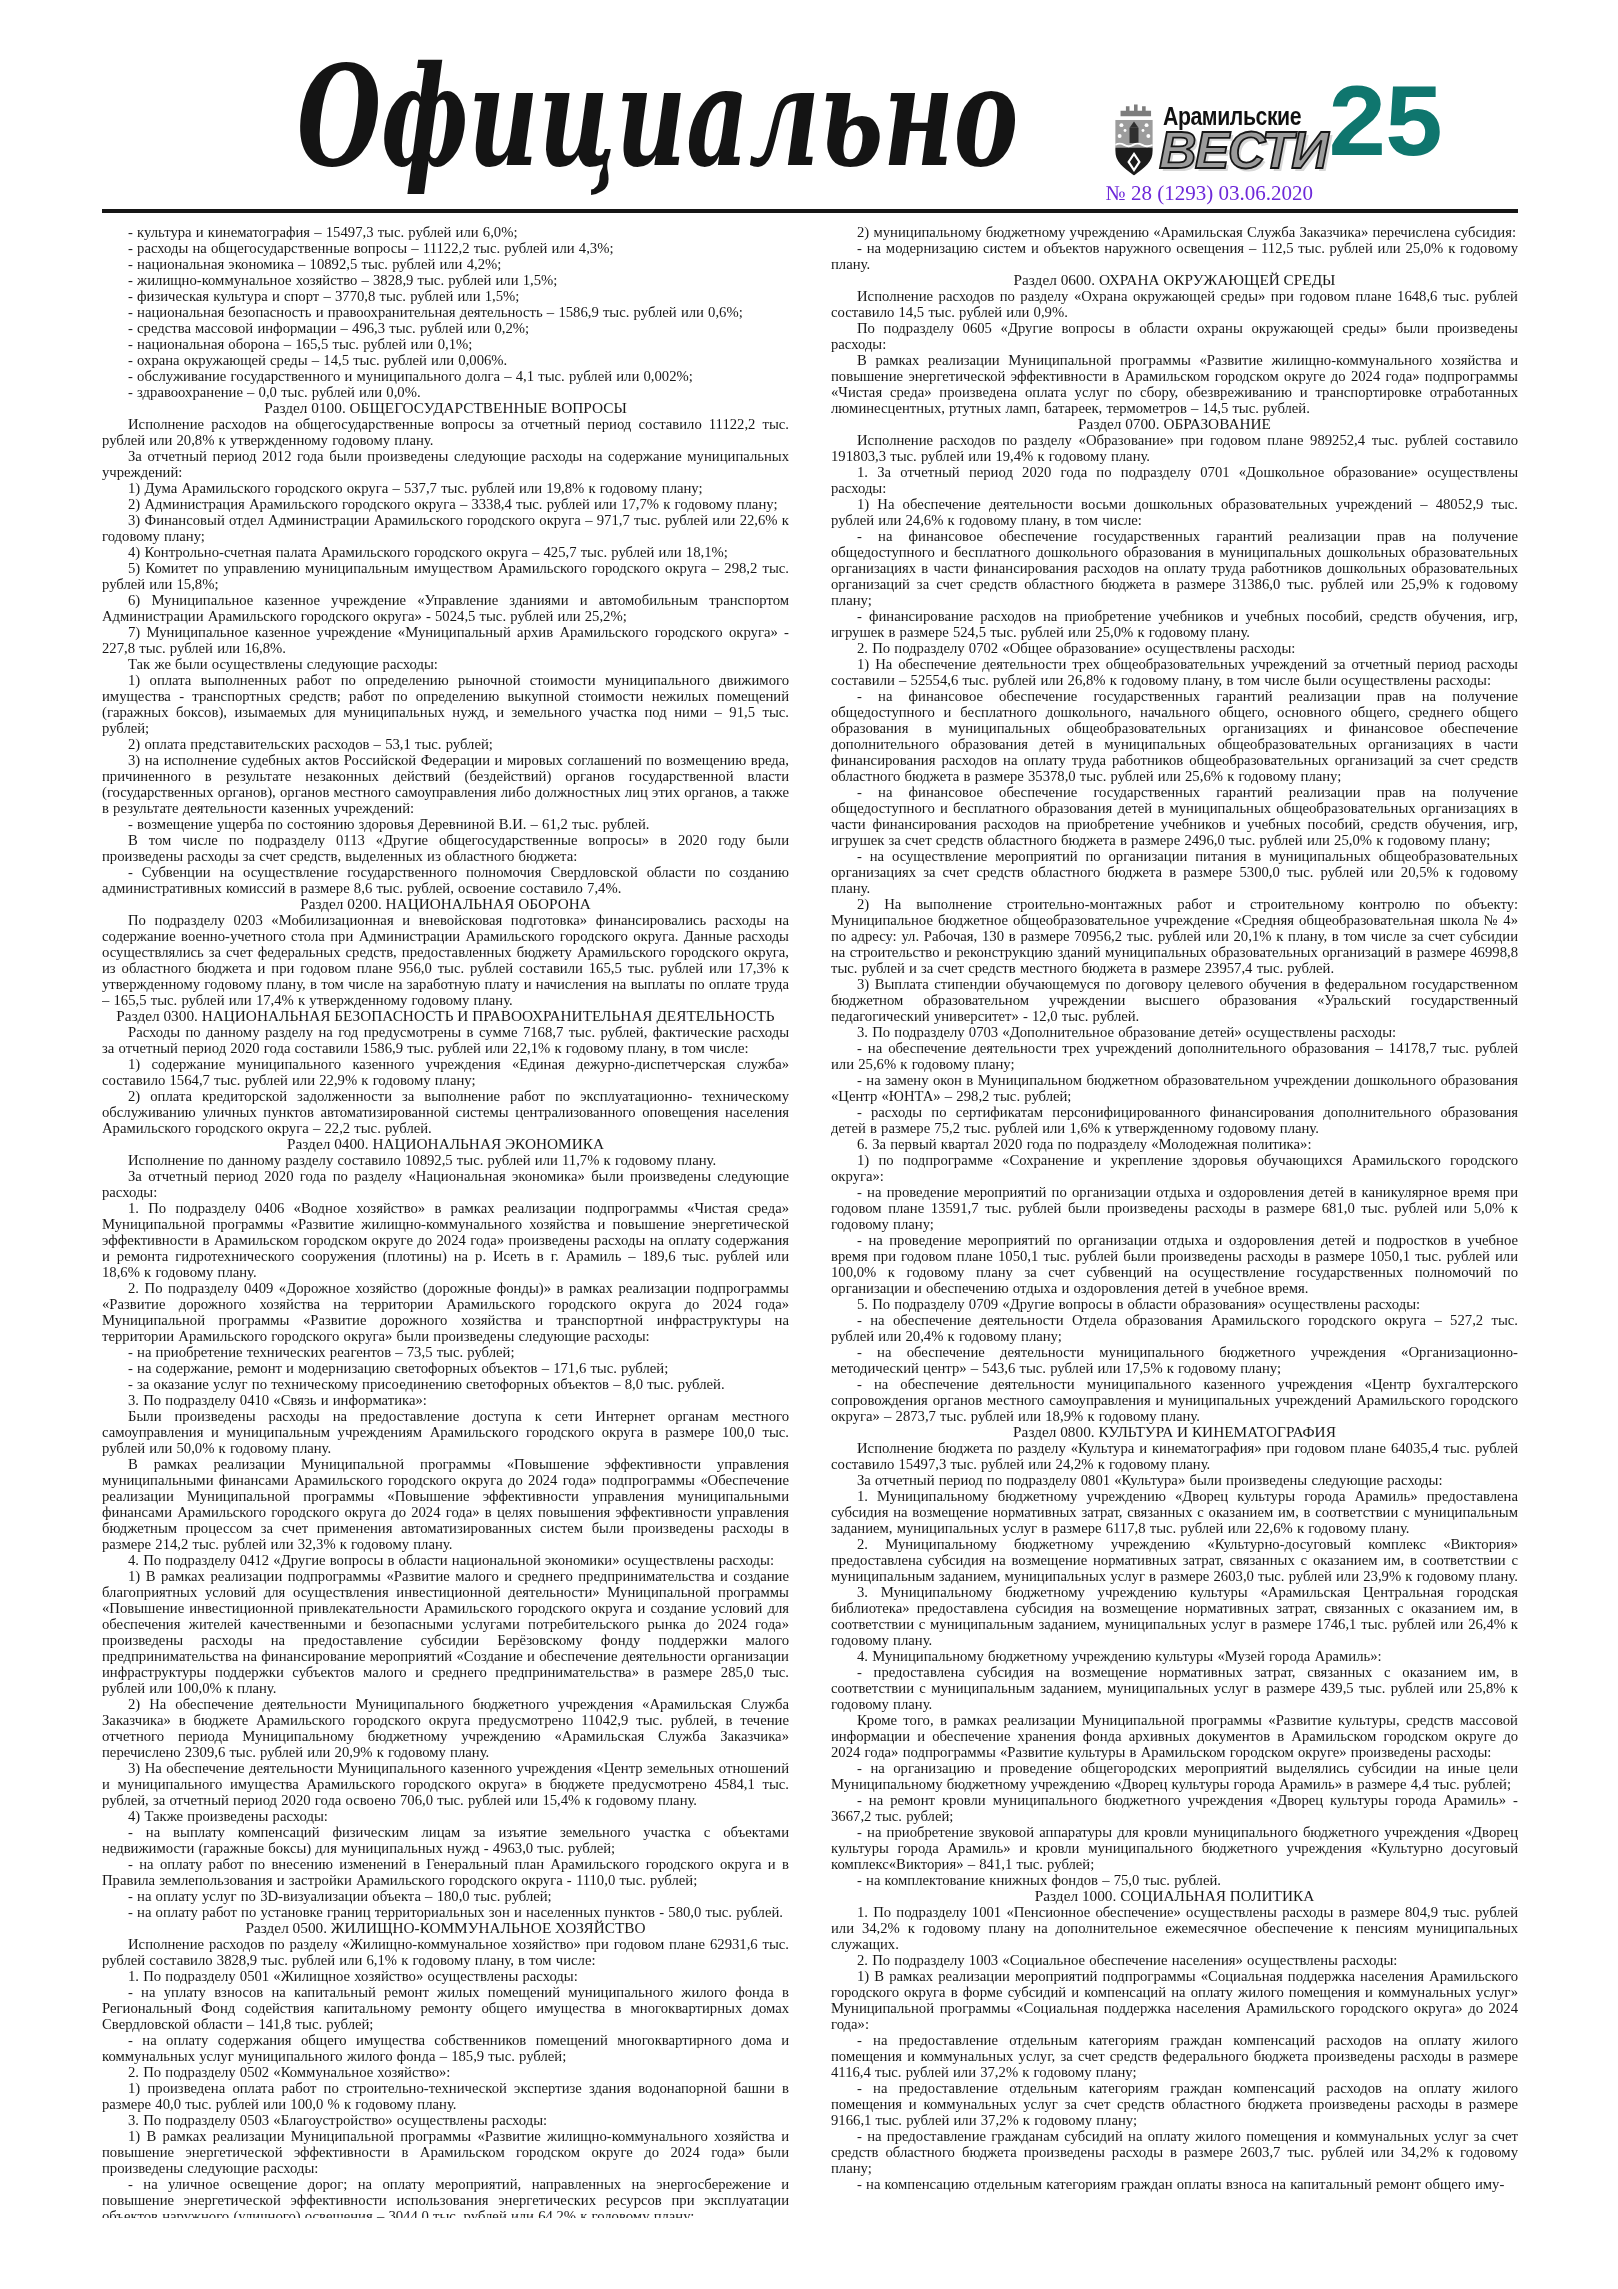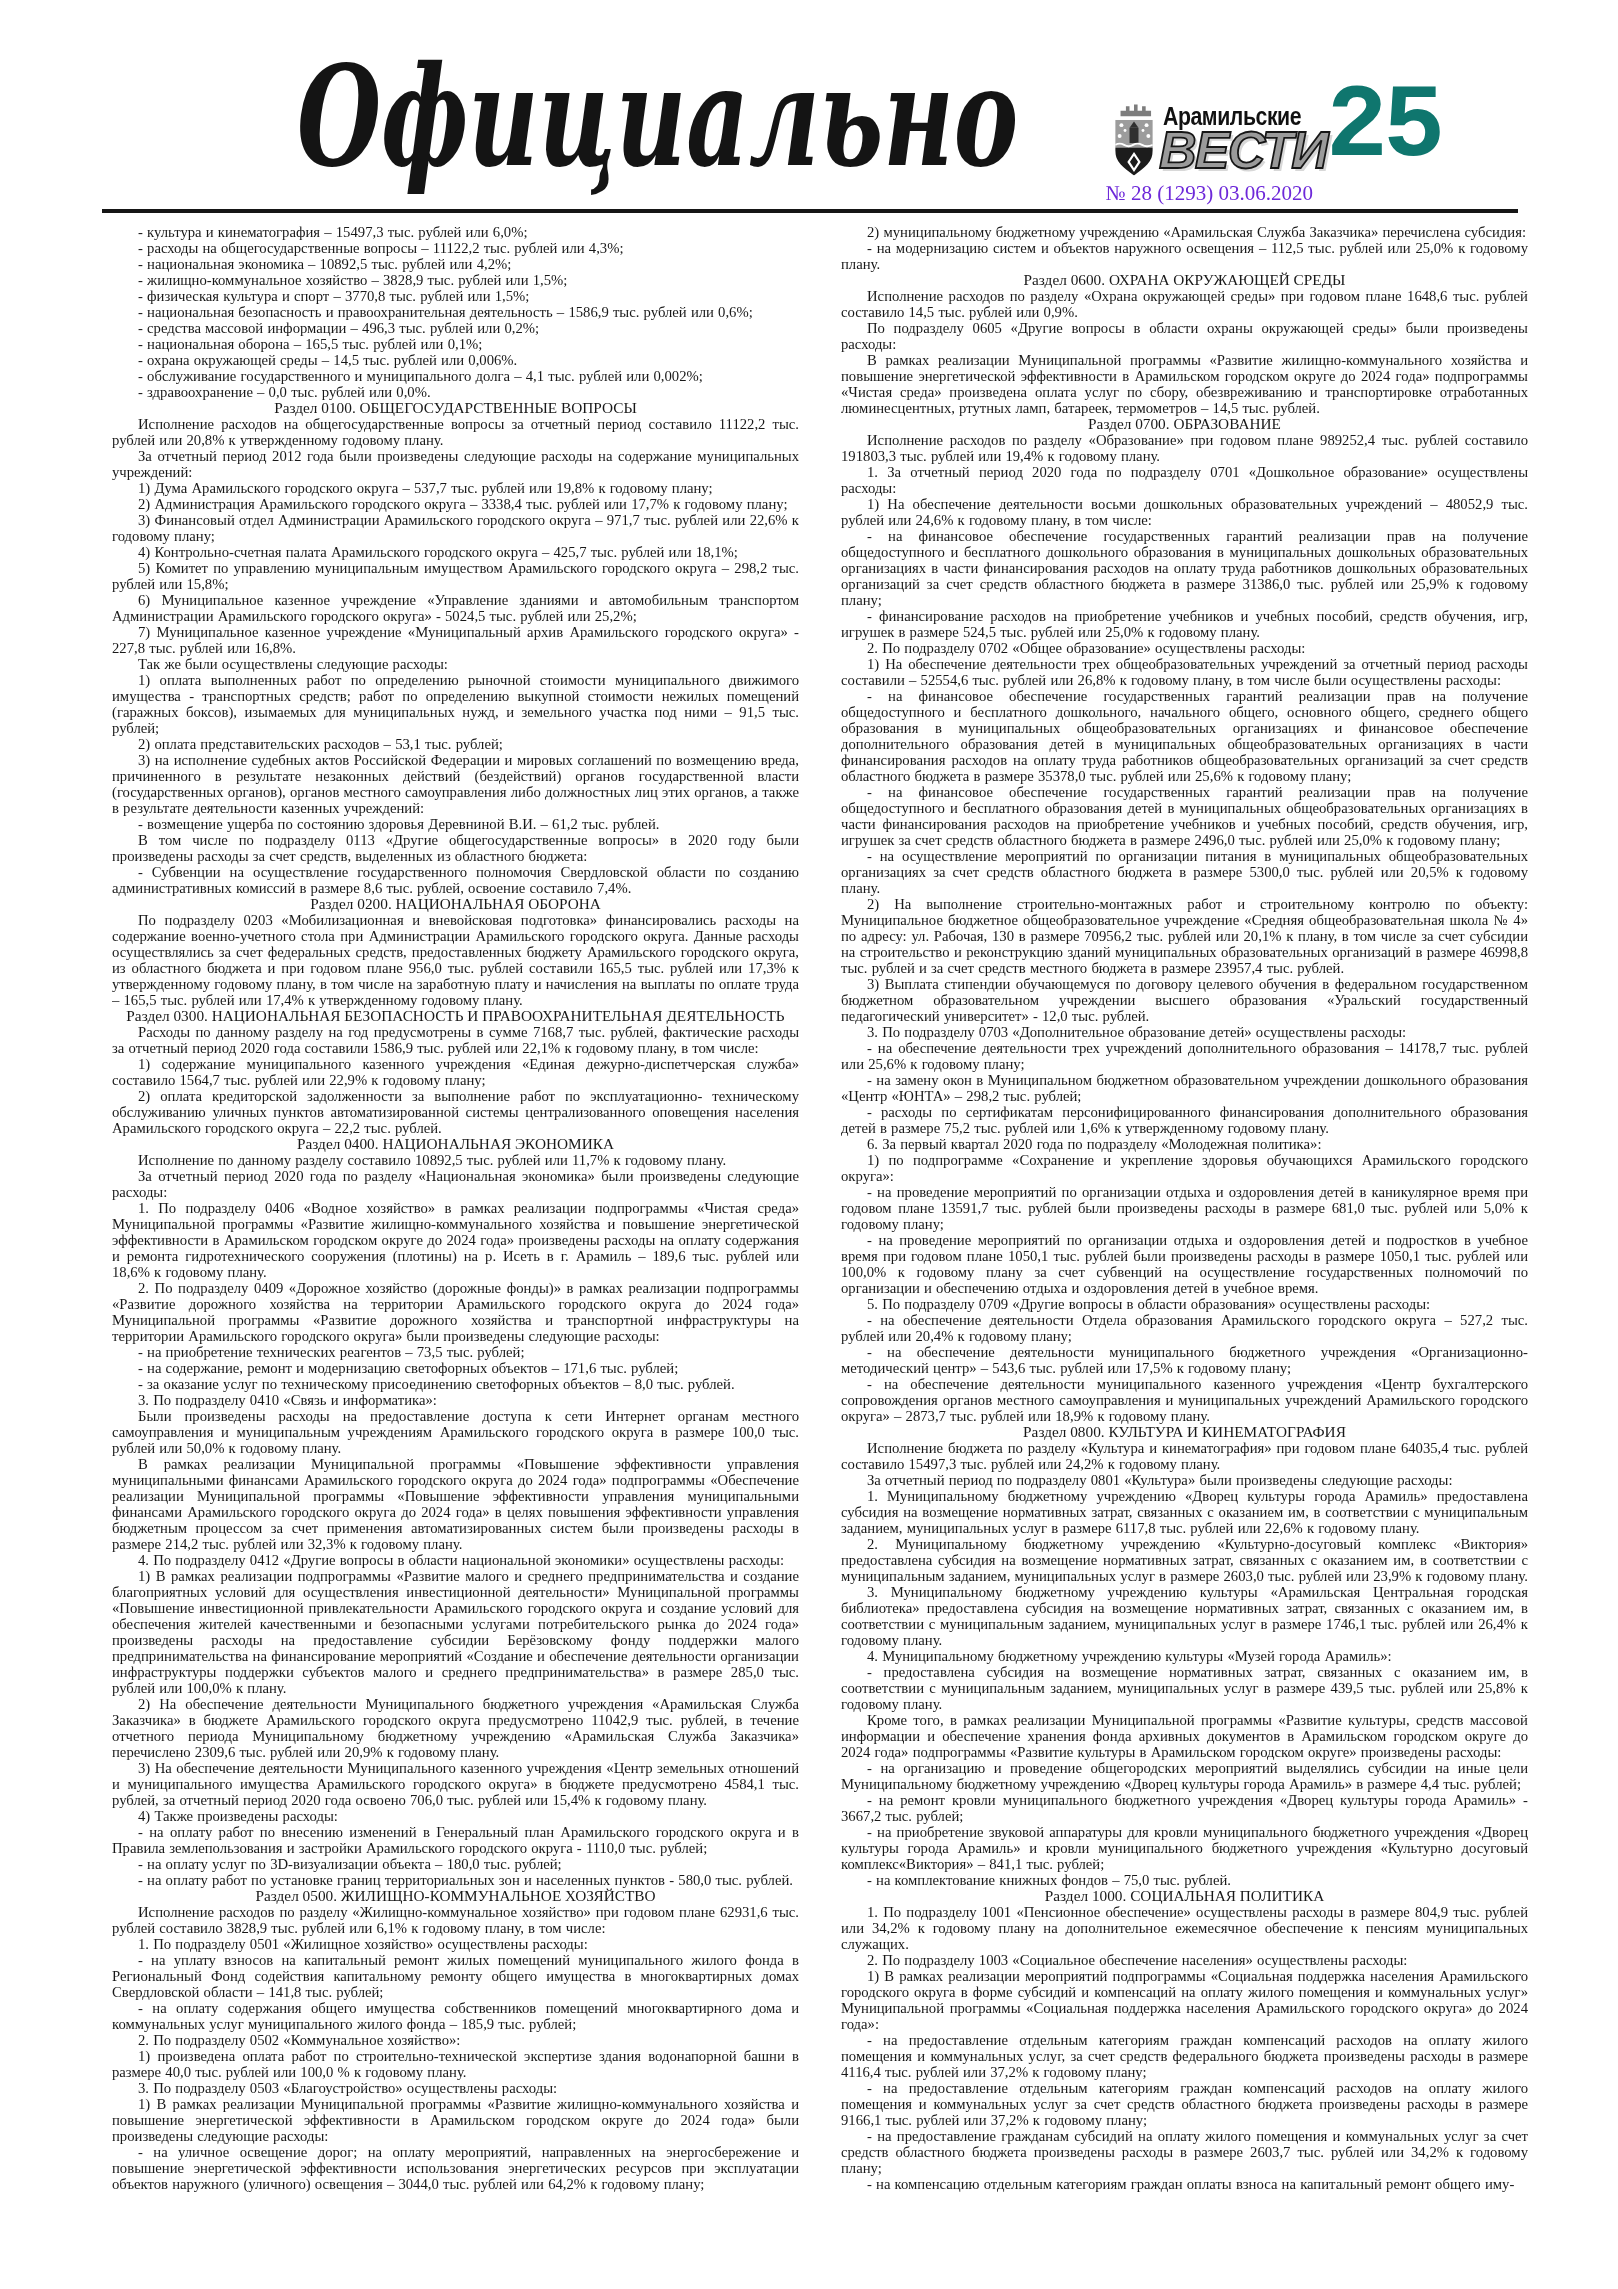--- a/index.html
+++ b/index.html
@@ -17,21 +17,21 @@
   .brand-bottom{position:absolute;left:55px;top:35px;font-family:"Liberation Sans",sans-serif;
        font-weight:bold;font-style:italic;font-size:52px;line-height:1;color:#9a9a9a;
        -webkit-text-stroke:1.8px #161616;text-shadow:2.8px 2.8px 0 #d8d8d8;letter-spacing:-1.8px;
        white-space:nowrap;}
   .issue-line{position:absolute;left:1.8px;top:92px;font-family:"Liberation Serif",serif;
        font-size:21px;white-space:nowrap;color:#6d28d9;}
   .page-num{position:absolute;left:222px;top:-13px;font-family:Liberation Mono, monospace;
        font-weight:bold;font-size:103px;line-height:1;letter-spacing:-4.6px;color:#0f766e;}
   .rule{position:absolute;left:102px;top:209px;width:1416px;height:3.7px;background:#161616;}
   
-  .content{position:absolute;left:102px;top:224px;width:1416px;display:flex;gap:42px;margin-left:10px;}
+  .content{position:absolute;left:102px;top:224px;width:1416px;display:flex;gap:42px;}
   .col{flex:1 1 0;max-height:1994px;overflow:hidden;font-size:14.7px;line-height:16px;
        text-align:justify;}
   .col p.para{margin:0;text-indent:26px;word-spacing:0.5px;}
   .col h3.sect{margin:0;font-size:15.3px;line-height:16px;text-align:center;
        font-weight:normal;text-indent:0;}
 </style>
 </head>
 <body>
 
 <div class="script-title">Официально</div>
@@ -112,20 +112,21 @@
       <p class="para">- на содержание, ремонт и модернизацию светофорных объектов – 171,6 тыс. рублей;</p>
       <p class="para">- за оказание услуг по техническому присоединению светофорных объектов – 8,0 тыс. рублей.</p>
       <p class="para">3. По подразделу 0410 «Связь и информатика»:</p>
       <p class="para">Были произведены расходы на предоставление доступа к сети Интернет органам местного самоуправления и муниципальным учреждениям Арамильского городского округа в размере 100,0 тыс. рублей или 50,0% к годовому плану.</p>
       <p class="para">В рамках реализации Муниципальной программы «Повышение эффективности управления муниципальными финансами Арамильского городского округа до 2024 года» подпрограммы «Обеспечение реализации Муниципальной программы «Повышение эффективности управления муниципальными финансами Арамильского городского округа до 2024 года» в целях повышения эффективности управления бюджетным процессом за счет применения автоматизированных систем были произведены расходы в размере 214,2 тыс. рублей или 32,3% к годовому плану.</p>
       <p class="para">4. По подразделу 0412 «Другие вопросы в области национальной экономики» осуществлены расходы:</p>
       <p class="para">1) В рамках реализации подпрограммы «Развитие малого и среднего предпринимательства и создание благоприятных условий для осуществления инвестиционной деятельности» Муниципальной программы «Повышение инвестиционной привлекательности Арамильского городского округа и создание условий для обеспечения жителей качественными и безопасными услугами потребительского рынка до 2024 года» произведены расходы на предоставление субсидии Берёзовскому фонду поддержки малого предпринимательства на финансирование мероприятий «Создание и обеспечение деятельности организации инфраструктуры поддержки субъектов малого и среднего предпринимательства» в размере 285,0 тыс. рублей или 100,0% к плану.</p>
       <p class="para">2) На обеспечение деятельности Муниципального бюджетного учреждения «Арамильская Служба Заказчика» в бюджете Арамильского городского округа предусмотрено 11042,9 тыс. рублей, в течение отчетного периода Муниципальному бюджетному учреждению «Арамильская Служба Заказчика» перечислено 2309,6 тыс. рублей или 20,9% к годовому плану.</p>
       <p class="para">3) На обеспечение деятельности Муниципального казенного учреждения «Центр земельных отношений и муниципального имущества Арамильского городского округа» в бюджете предусмотрено 4584,1 тыс. рублей, за отчетный период 2020 года освоено 706,0 тыс. рублей или 15,4% к годовому плану.</p>
       <p class="para">4) Также произведены расходы:</p>
+      <p class="para">- на выплату компенсаций физическим лицам за изъятие земельного участка с объектами недвижимости (гаражные боксы) для муниципальных нужд - 4963,0 тыс. рублей;</p>
       <p class="para">- на оплату работ по внесению изменений в Генеральный план Арамильского городского округа и в Правила землепользования и застройки Арамильского городского округа - 1110,0 тыс. рублей;</p>
       <p class="para">- на оплату услуг по 3D-визуализации объекта – 180,0 тыс. рублей;</p>
       <p class="para">- на оплату работ по установке границ территориальных зон и населенных пунктов - 580,0 тыс. рублей.</p>
       <h3 class="sect">Раздел 0500. ЖИЛИЩНО-КОММУНАЛЬНОЕ ХОЗЯЙСТВО</h3>
       <p class="para">Исполнение расходов по разделу «Жилищно-коммунальное хозяйство» при годовом плане 62931,6 тыс. рублей составило 3828,9 тыс. рублей или 6,1% к годовому плану, в том числе:</p>
       <p class="para">1. По подразделу 0501 «Жилищное хозяйство» осуществлены расходы:</p>
       <p class="para">- на уплату взносов на капитальный ремонт жилых помещений муниципального жилого фонда в Региональный Фонд содействия капитальному ремонту общего имущества в многоквартирных домах Свердловской области – 141,8 тыс. рублей;</p>
       <p class="para">- на оплату содержания общего имущества собственников помещений многоквартирного дома и коммунальных услуг муниципального жилого фонда – 185,9 тыс. рублей;</p>
       <p class="para">2. По подразделу 0502 «Коммунальное хозяйство»:</p>
       <p class="para">1) произведена оплата работ по строительно-технической экспертизе здания водонапорной башни в размере 40,0 тыс. рублей или 100,0 % к годовому плану.</p>

